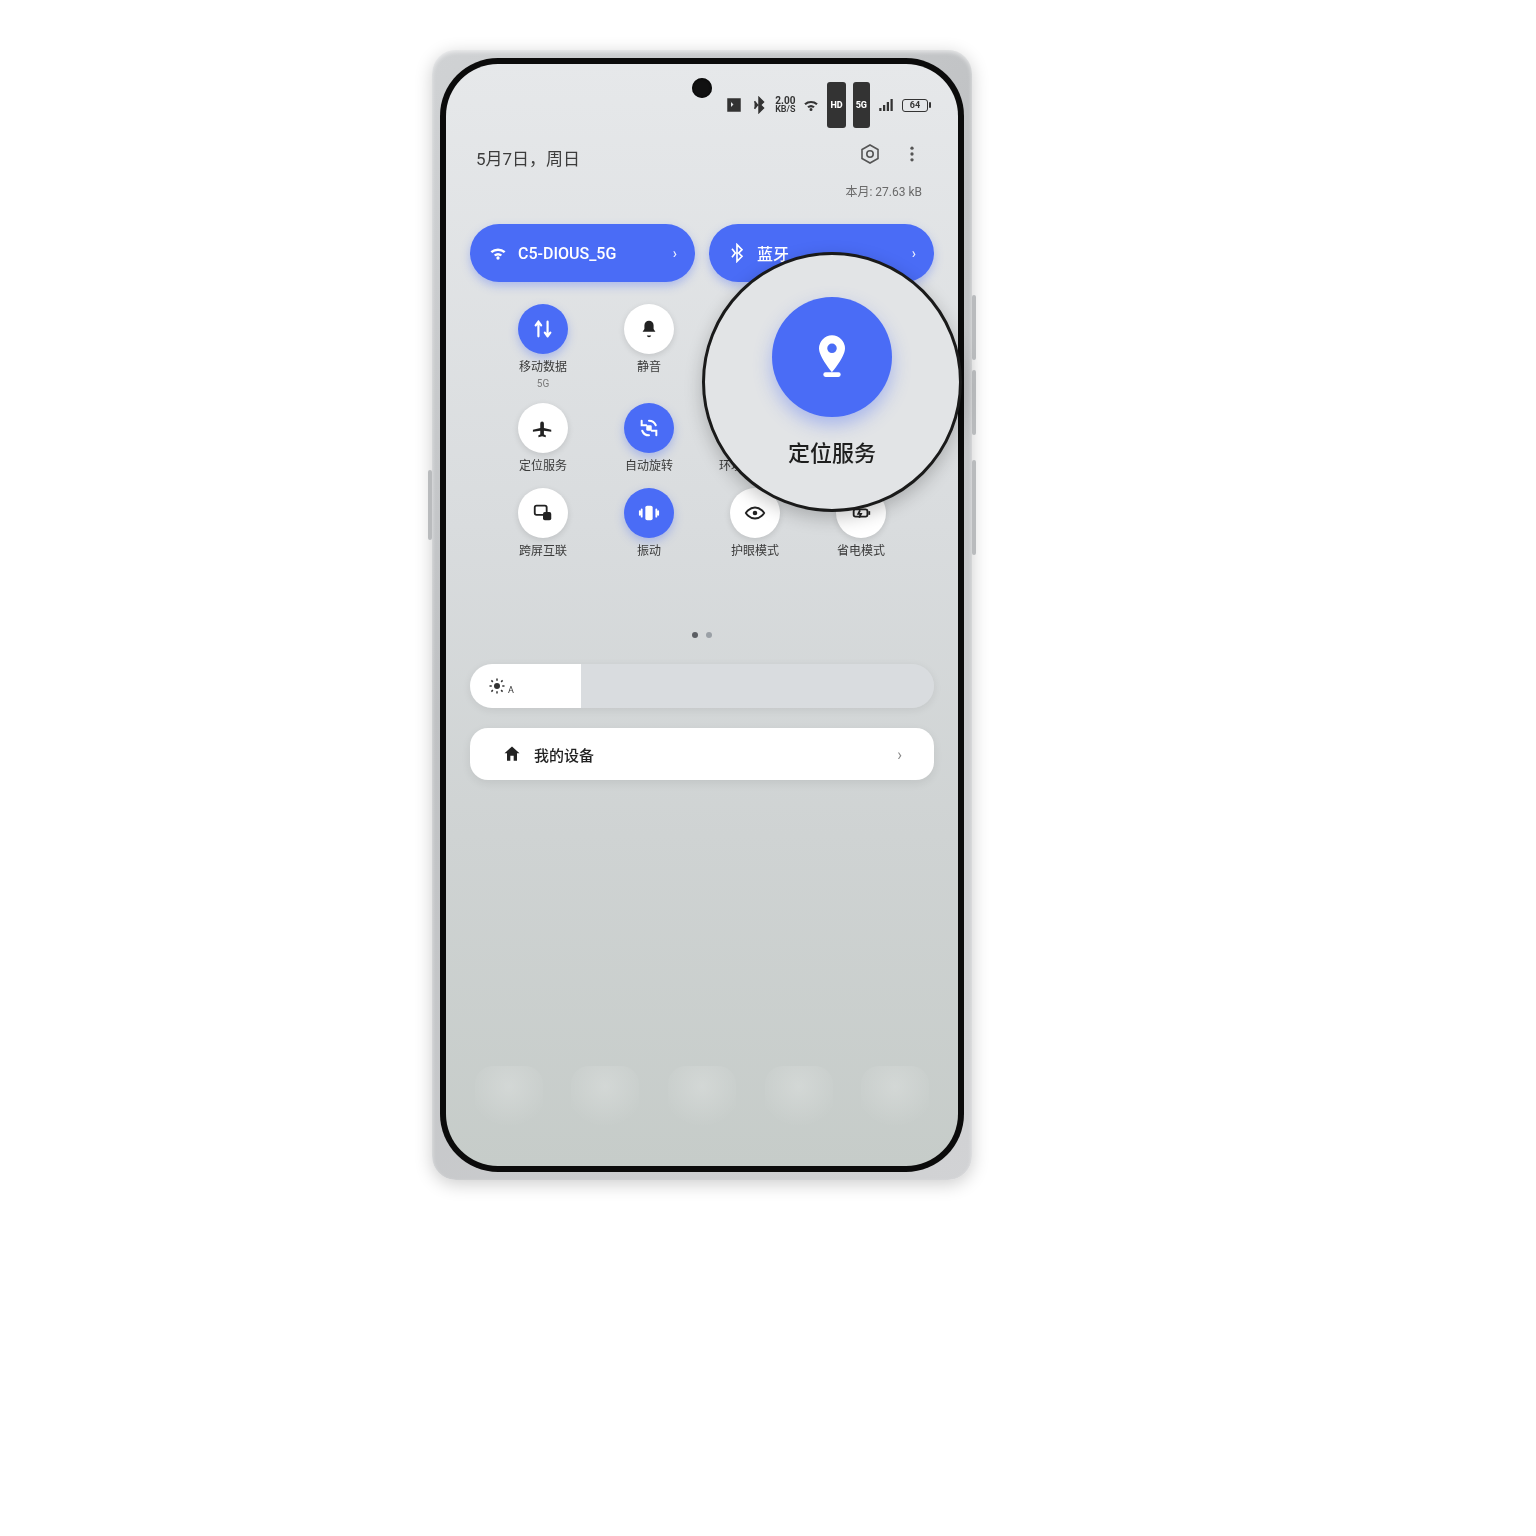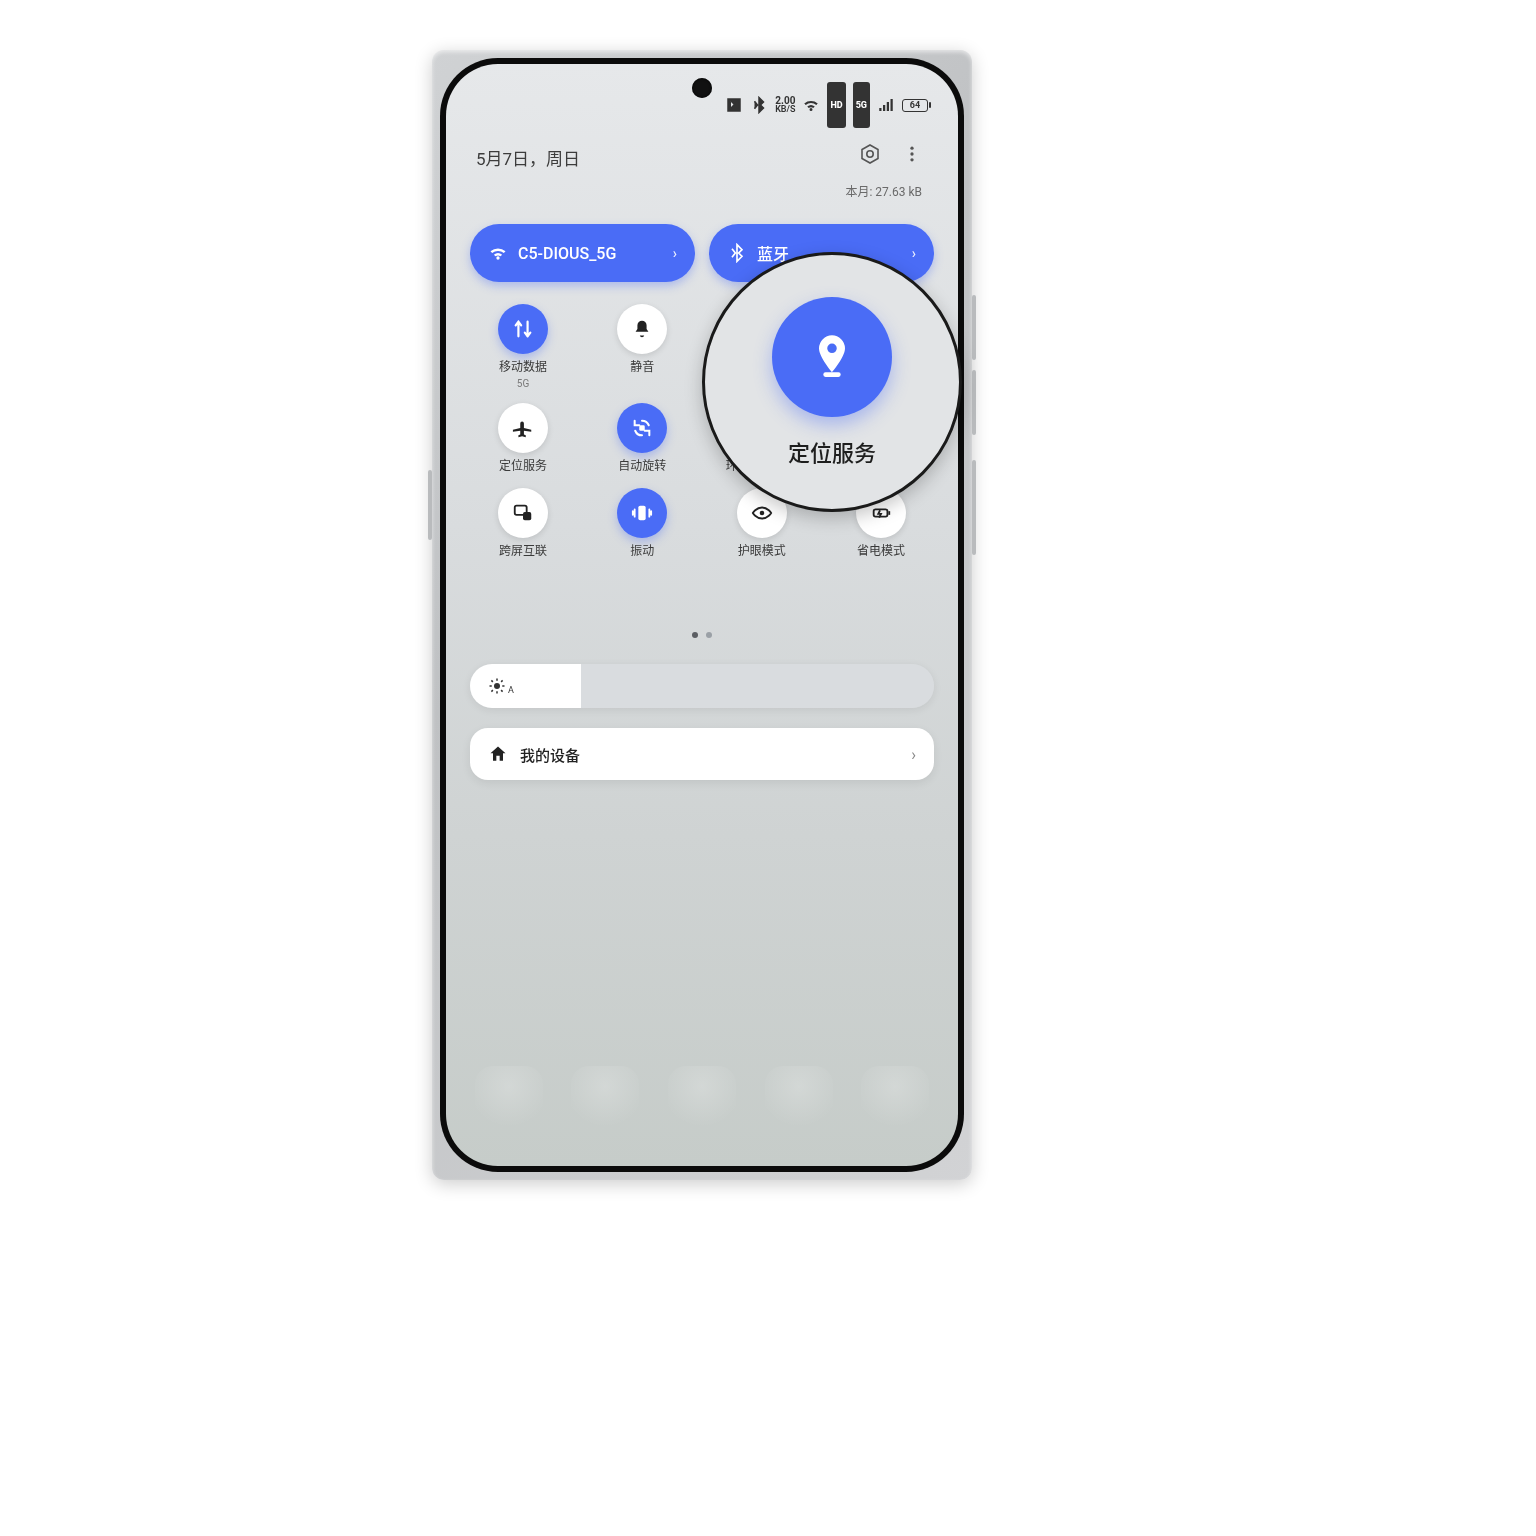--- a/index.html
+++ b/index.html
@@ -1,21 +1,21 @@
 <!DOCTYPE html>
 <html><head>
 <meta charset="utf-8">
 <style>
   * { box-sizing: border-box; margin: 0; padding: 0; font-family: -apple-system, "Segoe UI", Roboto, "Helvetica Neue", Arial, "Noto Sans CJK SC", sans-serif; }
   body { width:1536px; height:1536px; background:#fff; position:relative; overflow:hidden; }
 
   
   .phone {
     position:absolute; left:432px; top:50px; width:540px; height:1130px;
-    border-radius:12px;
+    border-radius:24px;
     background:linear-gradient(135deg,#d0d2d4,#bfc1c3 40%,#d2d3d5);
     box-shadow: inset 0 2px 4px rgba(255,255,255,.6), 0 4px 18px rgba(0,0,0,.20);
     padding:8px;
   }
   .phone .bezel {
     width:100%; height:100%; border-radius:58px; background:#0b0b0b; padding:6px;
   }
   .screen {
     position:relative; width:100%; height:100%; border-radius:52px; overflow:hidden;
     background:linear-gradient(180deg,#e6e8ea 0%,#d9dcde 42%,#cfd3d3 70%,#c6ccc9 100%);
@@ -52,21 +52,21 @@
   .pill {
     flex:1; height:58px; border-radius:30px; background:#4a6cf6; color:#fff;
     display:flex; align-items:center; gap:10px; padding:4px 18px; font-size:16px; font-weight:500;
     box-shadow:0 4px 10px rgba(74,108,246,.35);
   }
   .pill svg { width:20px; height:20px; fill:#fff; }
   .pill .chev { margin-left:auto; font-size:14px; opacity:.9; }
 
   
   .grid { position:absolute; top:240px; left:24px; right:24px; }
-  .row { display:flex; justify-content:space-between; margin-bottom:14px; }
+  .row { display:flex; justify-content:center; margin-bottom:14px; }
   .tile { width:106px; display:flex; flex-direction:column; align-items:center; gap:6px; }
   .tile .circle {
     width:50px; height:50px; border-radius:50%; display:flex; align-items:center; justify-content:center;
     background:#fff; color:#222; box-shadow:0 2px 6px rgba(0,0,0,.12);
   }
   .tile.on .circle { background:#4a6cf6; color:#fff; box-shadow:0 4px 10px rgba(74,108,246,.35); }
   .tile .circle svg { width:22px; height:22px; fill:currentColor; }
   .tile .lab { font-size:12px; color:#3a3a3a; text-align:center; line-height:1.2; max-width:100px; }
   .tile .sub { font-size:10px; color:#7a7a7a; margin-top:-2px; }
 
@@ -81,21 +81,21 @@
     box-shadow:0 2px 8px rgba(0,0,0,.08);
     display:flex; align-items:center; padding-left:18px; color:#333;
   }
   .bright svg { width:18px; height:18px; }
   .bright .a { font-size:9px; margin-left:2px; margin-top:8px; }
 
   
   .devcard {
     position:absolute; top:664px; left:24px; right:24px; height:52px; border-radius:18px;
     background:#ffffff; box-shadow:0 3px 10px rgba(0,0,0,.08);
-    display:flex; align-items:center; padding:0 18px; gap:12px; color:#222;
+    display:flex; align-items:center; padding:0 32px; gap:12px; color:#222;
   }
   .devcard .chev { margin-left:auto; color:#888; }
 
   
   .dock { position:absolute; bottom:32px; left:0; right:0; display:flex; justify-content:space-evenly; }
   .dock span { width:68px; height:68px; border-radius:18px;
     background:radial-gradient(circle at 50% 30%, rgba(255,255,255,.2), rgba(255,255,255,0) 70%); }
 
   
   .mag {

